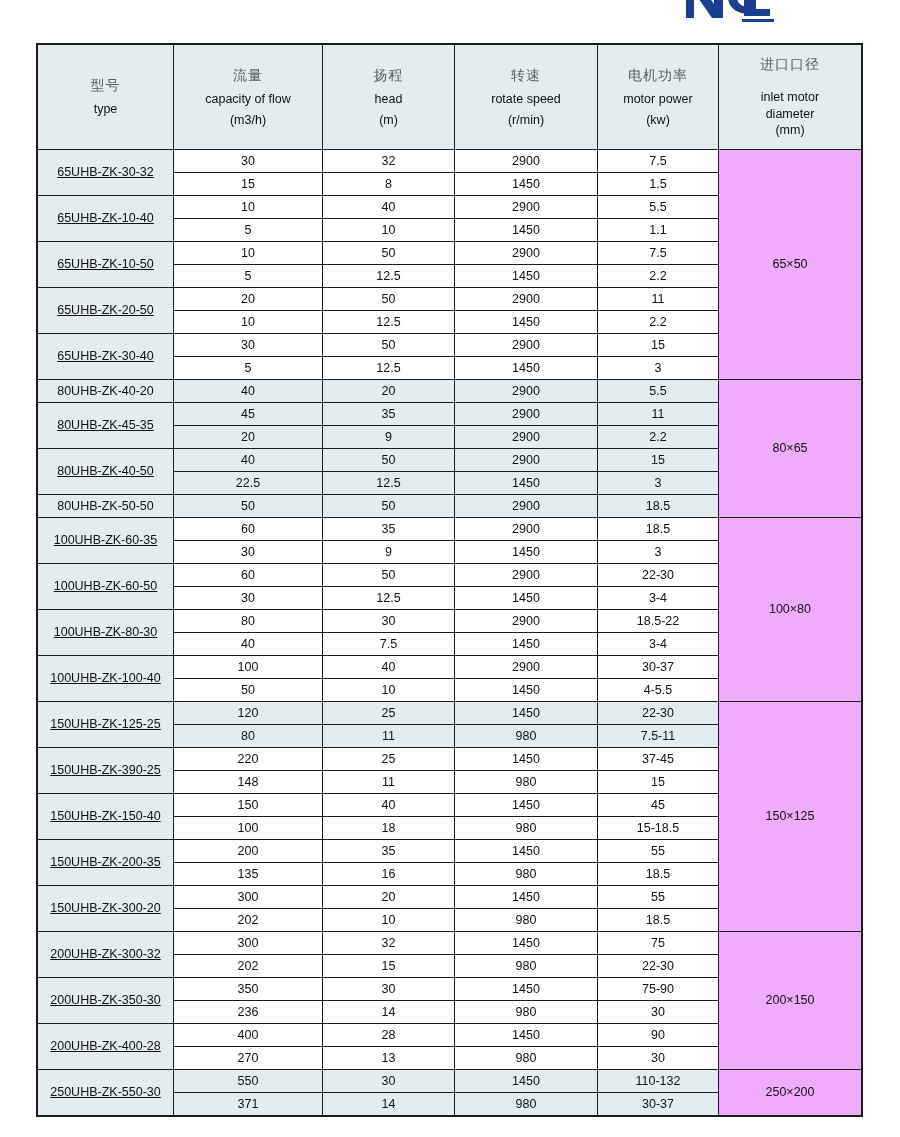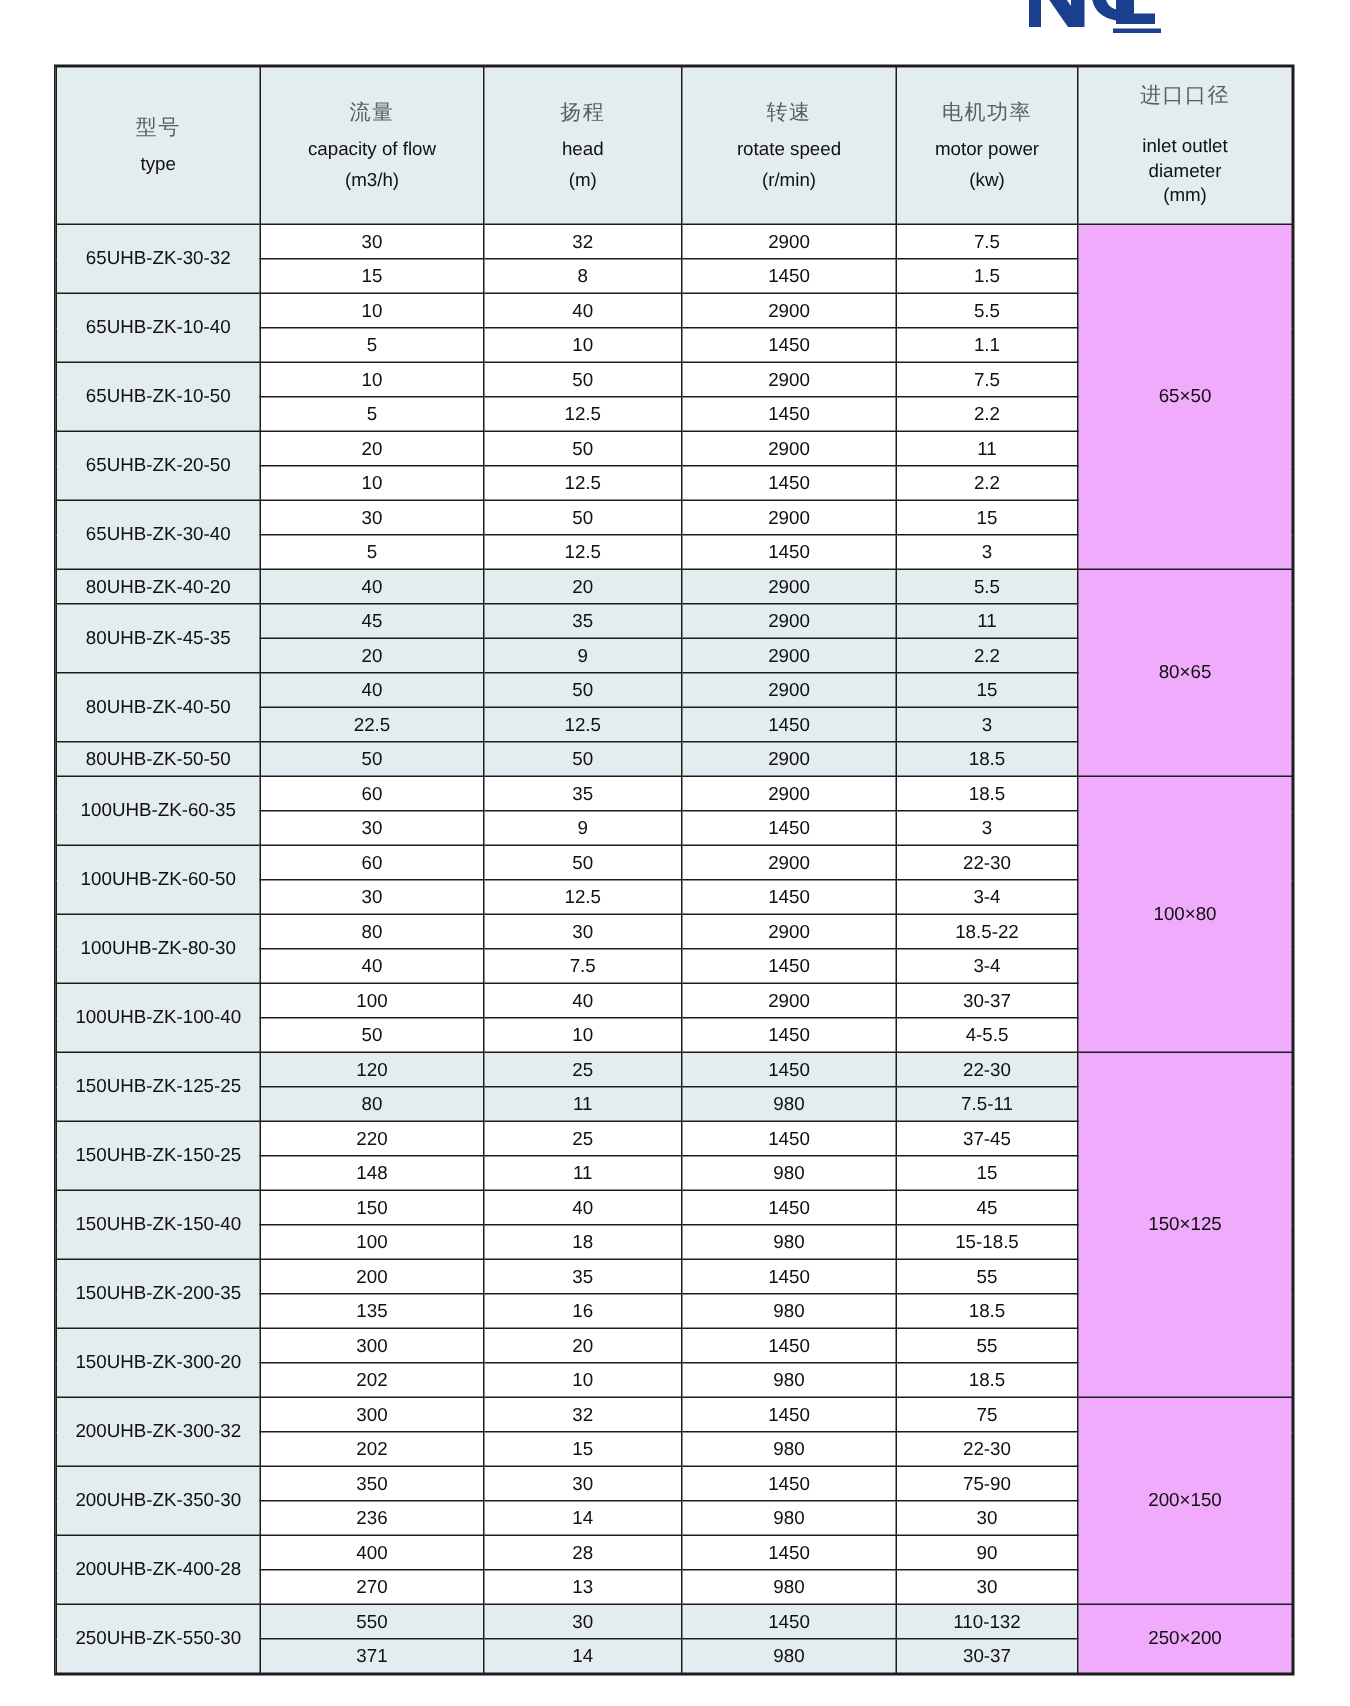--- a/index.html
+++ b/index.html
@@ -84,21 +84,21 @@
   
   td.type {
     background: #e3ecef;
     font-size: 12.5px;
     padding: 0 3px;
   }
   td.num  { height: 23px; }
   td.pwr  { text-align: left; padding-left: 13px; vertical-align: bottom; padding-bottom: 2px; }
   td.dia  { background: #f0abfc; font-size: 12.5px; }
   td.tint { background: #e3ecef; }
-  td.typealign-top { vertical-align: top; padding-top: 5px; }
+  td.typealign-top { vertical-align: top; padding-top: 5px; text-decoration: underline; }
 </style>
 </head>
 <body>
 
 <div id="page">
 
   <div id="logo-band">
     <svg id="logo" viewBox="0 0 92 46" xmlns="http://www.w3.org/2000/svg">
       <g fill="#1b3f8f">
         <path d="M2 0 L12 0 L30 26 L30 0 L39 0 L39 40 L28 40 L10 14 L10 40 L2 40 Z"></path>
@@ -140,21 +140,21 @@
             <span class="en">rotate speed</span>
             <span class="en">(r/min)</span>
           </th>
           <th>
             <span class="zh">电机功率</span>
             <span class="en">motor power</span>
             <span class="en">(kw)</span>
           </th>
           <th class="dia-head">
             <span class="zh">进口口径</span>
-            <span class="en">inlet outlet</span>
+            <span class="en">inlet motor</span>
             <span class="en">diameter</span>
             <span class="en">(mm)</span>
           </th>
         </tr>
       </thead>
       <tbody id="spec-body">
           <tr>
             <td class="type typealign-top" rowspan="2">65UHB-ZK-30-32</td>
             <td class="num">30</td>
             <td class="num">32</td>
@@ -322,21 +322,21 @@
             <td class="num pwr tint">22-30</td>
             <td class="dia" rowspan="10">150×125</td>
           </tr>
           <tr>
             <td class="num tint">80</td>
             <td class="num tint">11</td>
             <td class="num tint">980</td>
             <td class="num pwr tint">7.5-11</td>
           </tr>
           <tr>
-            <td class="type typealign-top" rowspan="2">150UHB-ZK-150-25</td>
+            <td class="type typealign-top" rowspan="2">150UHB-ZK-390-25</td>
             <td class="num">220</td>
             <td class="num">25</td>
             <td class="num">1450</td>
             <td class="num pwr">37-45</td>
           </tr>
           <tr>
             <td class="num">148</td>
             <td class="num">11</td>
             <td class="num">980</td>
             <td class="num pwr">15</td>

